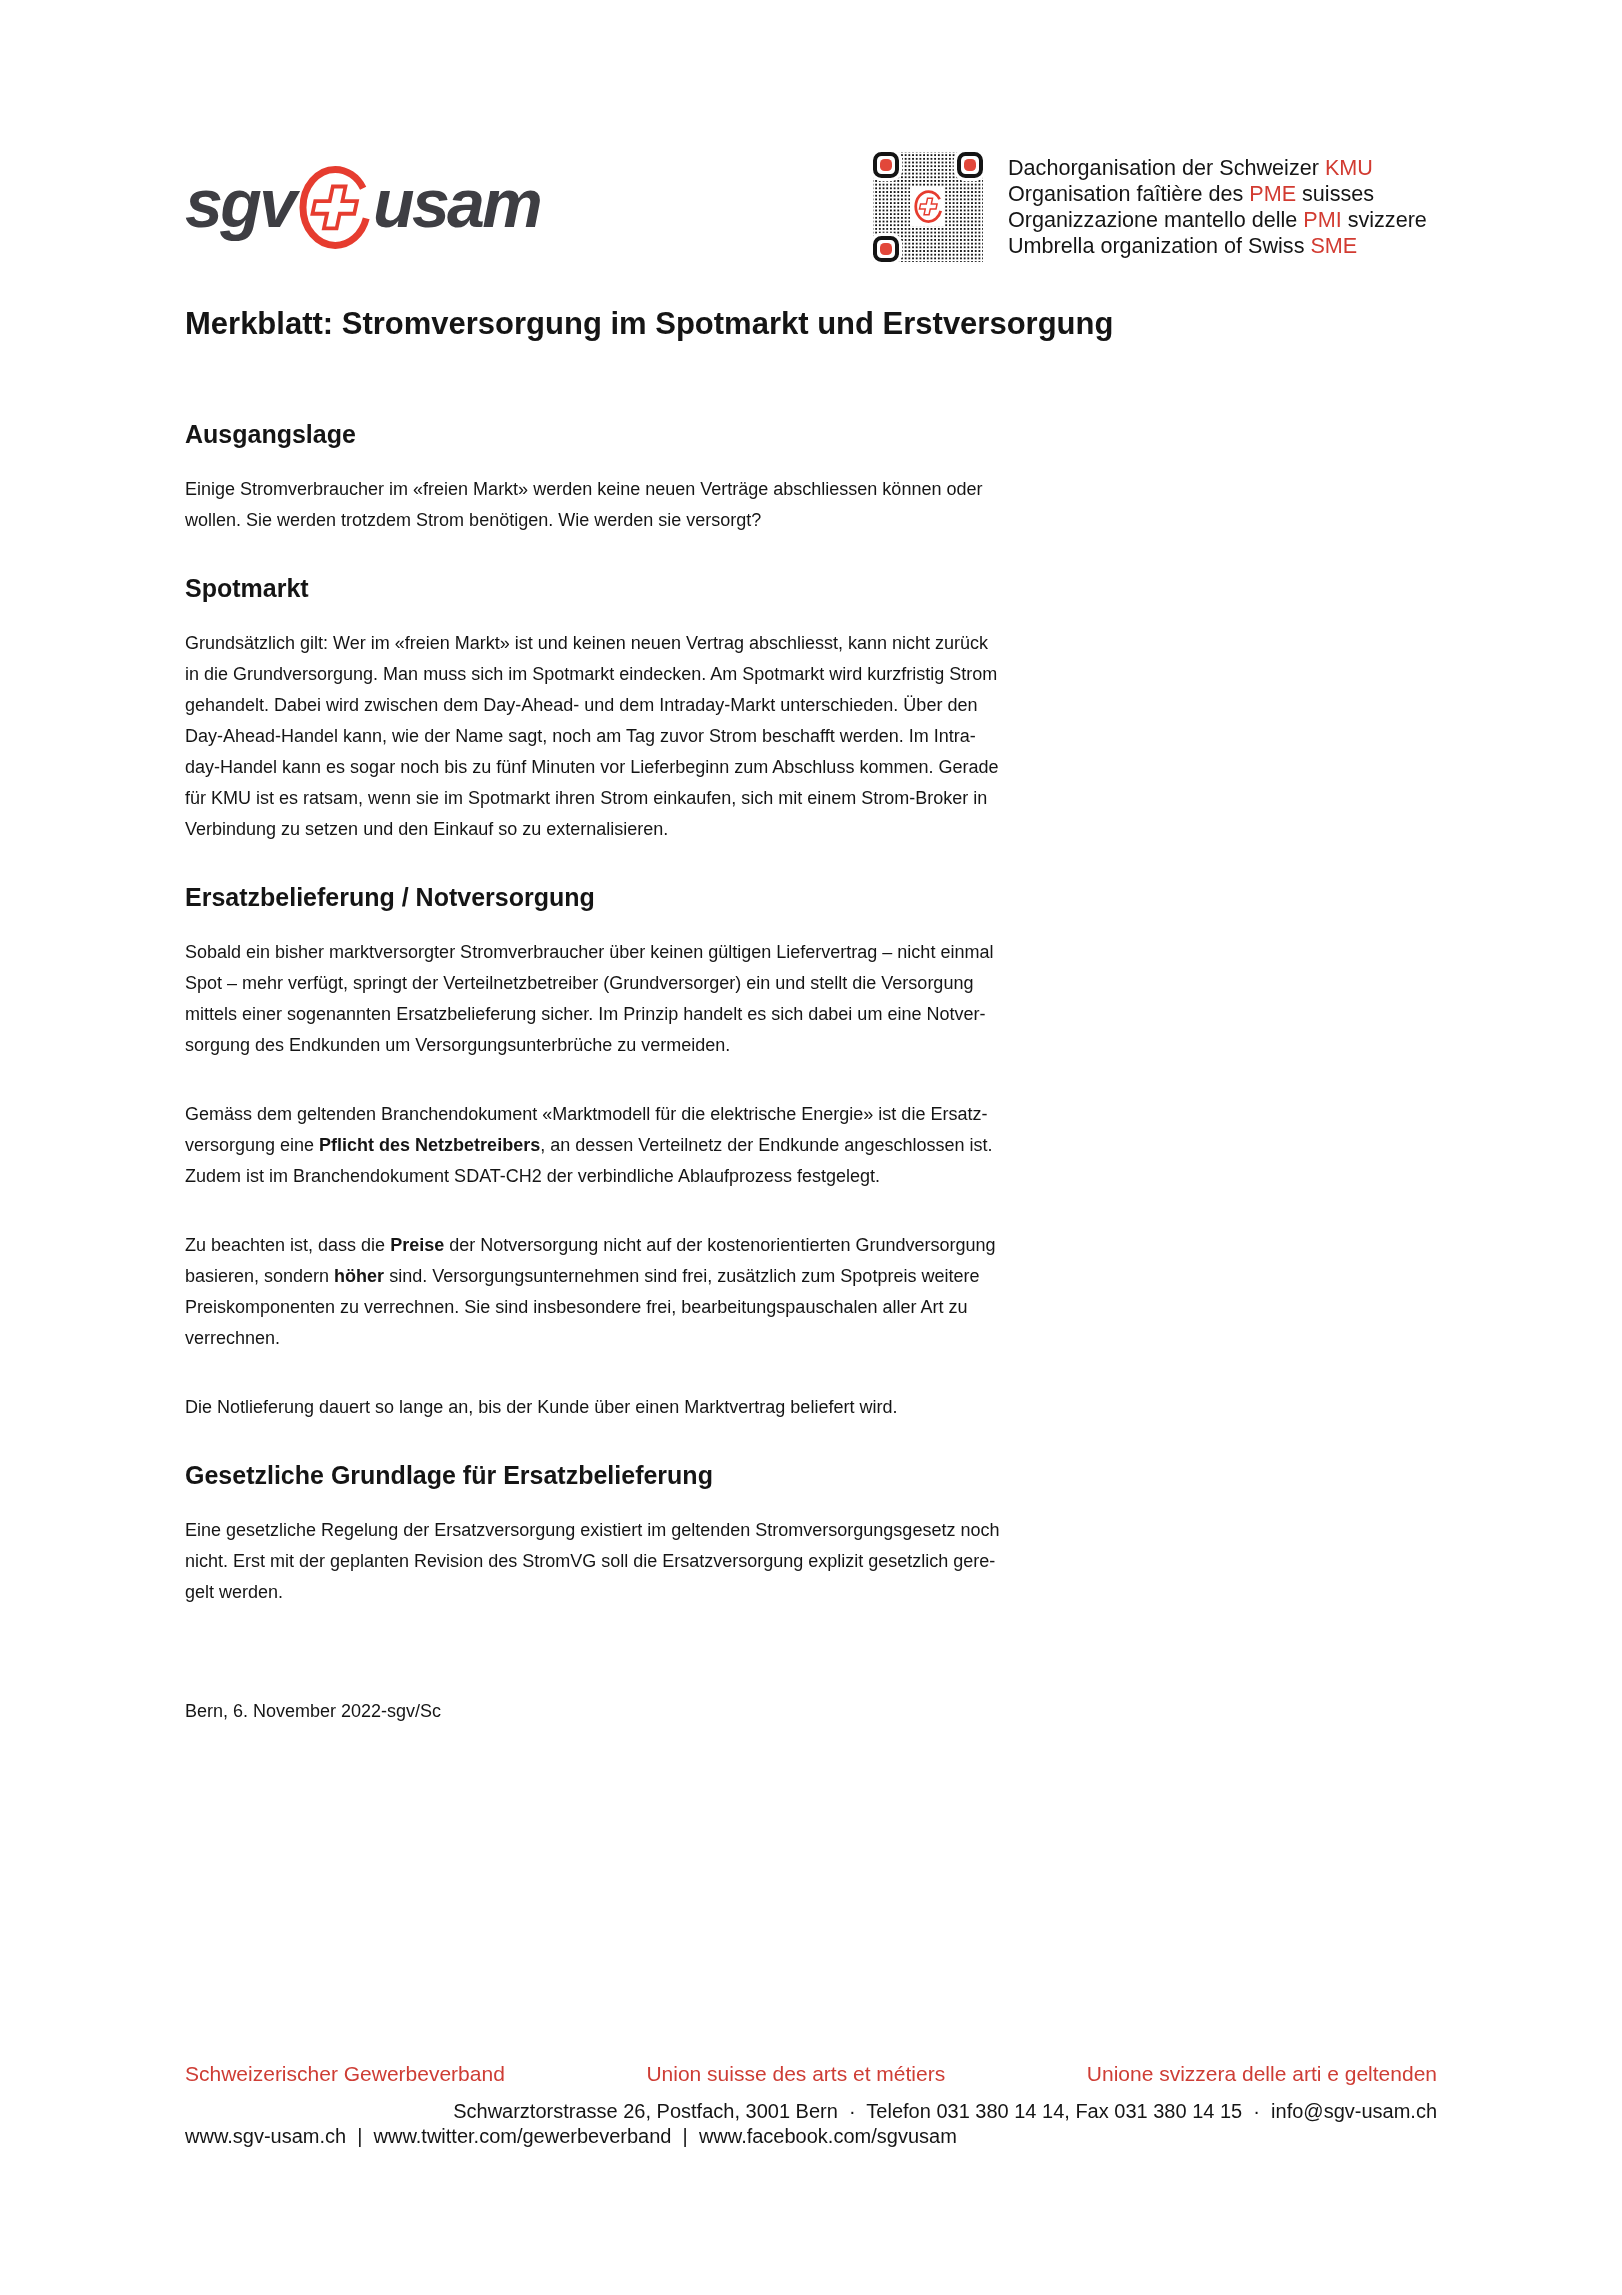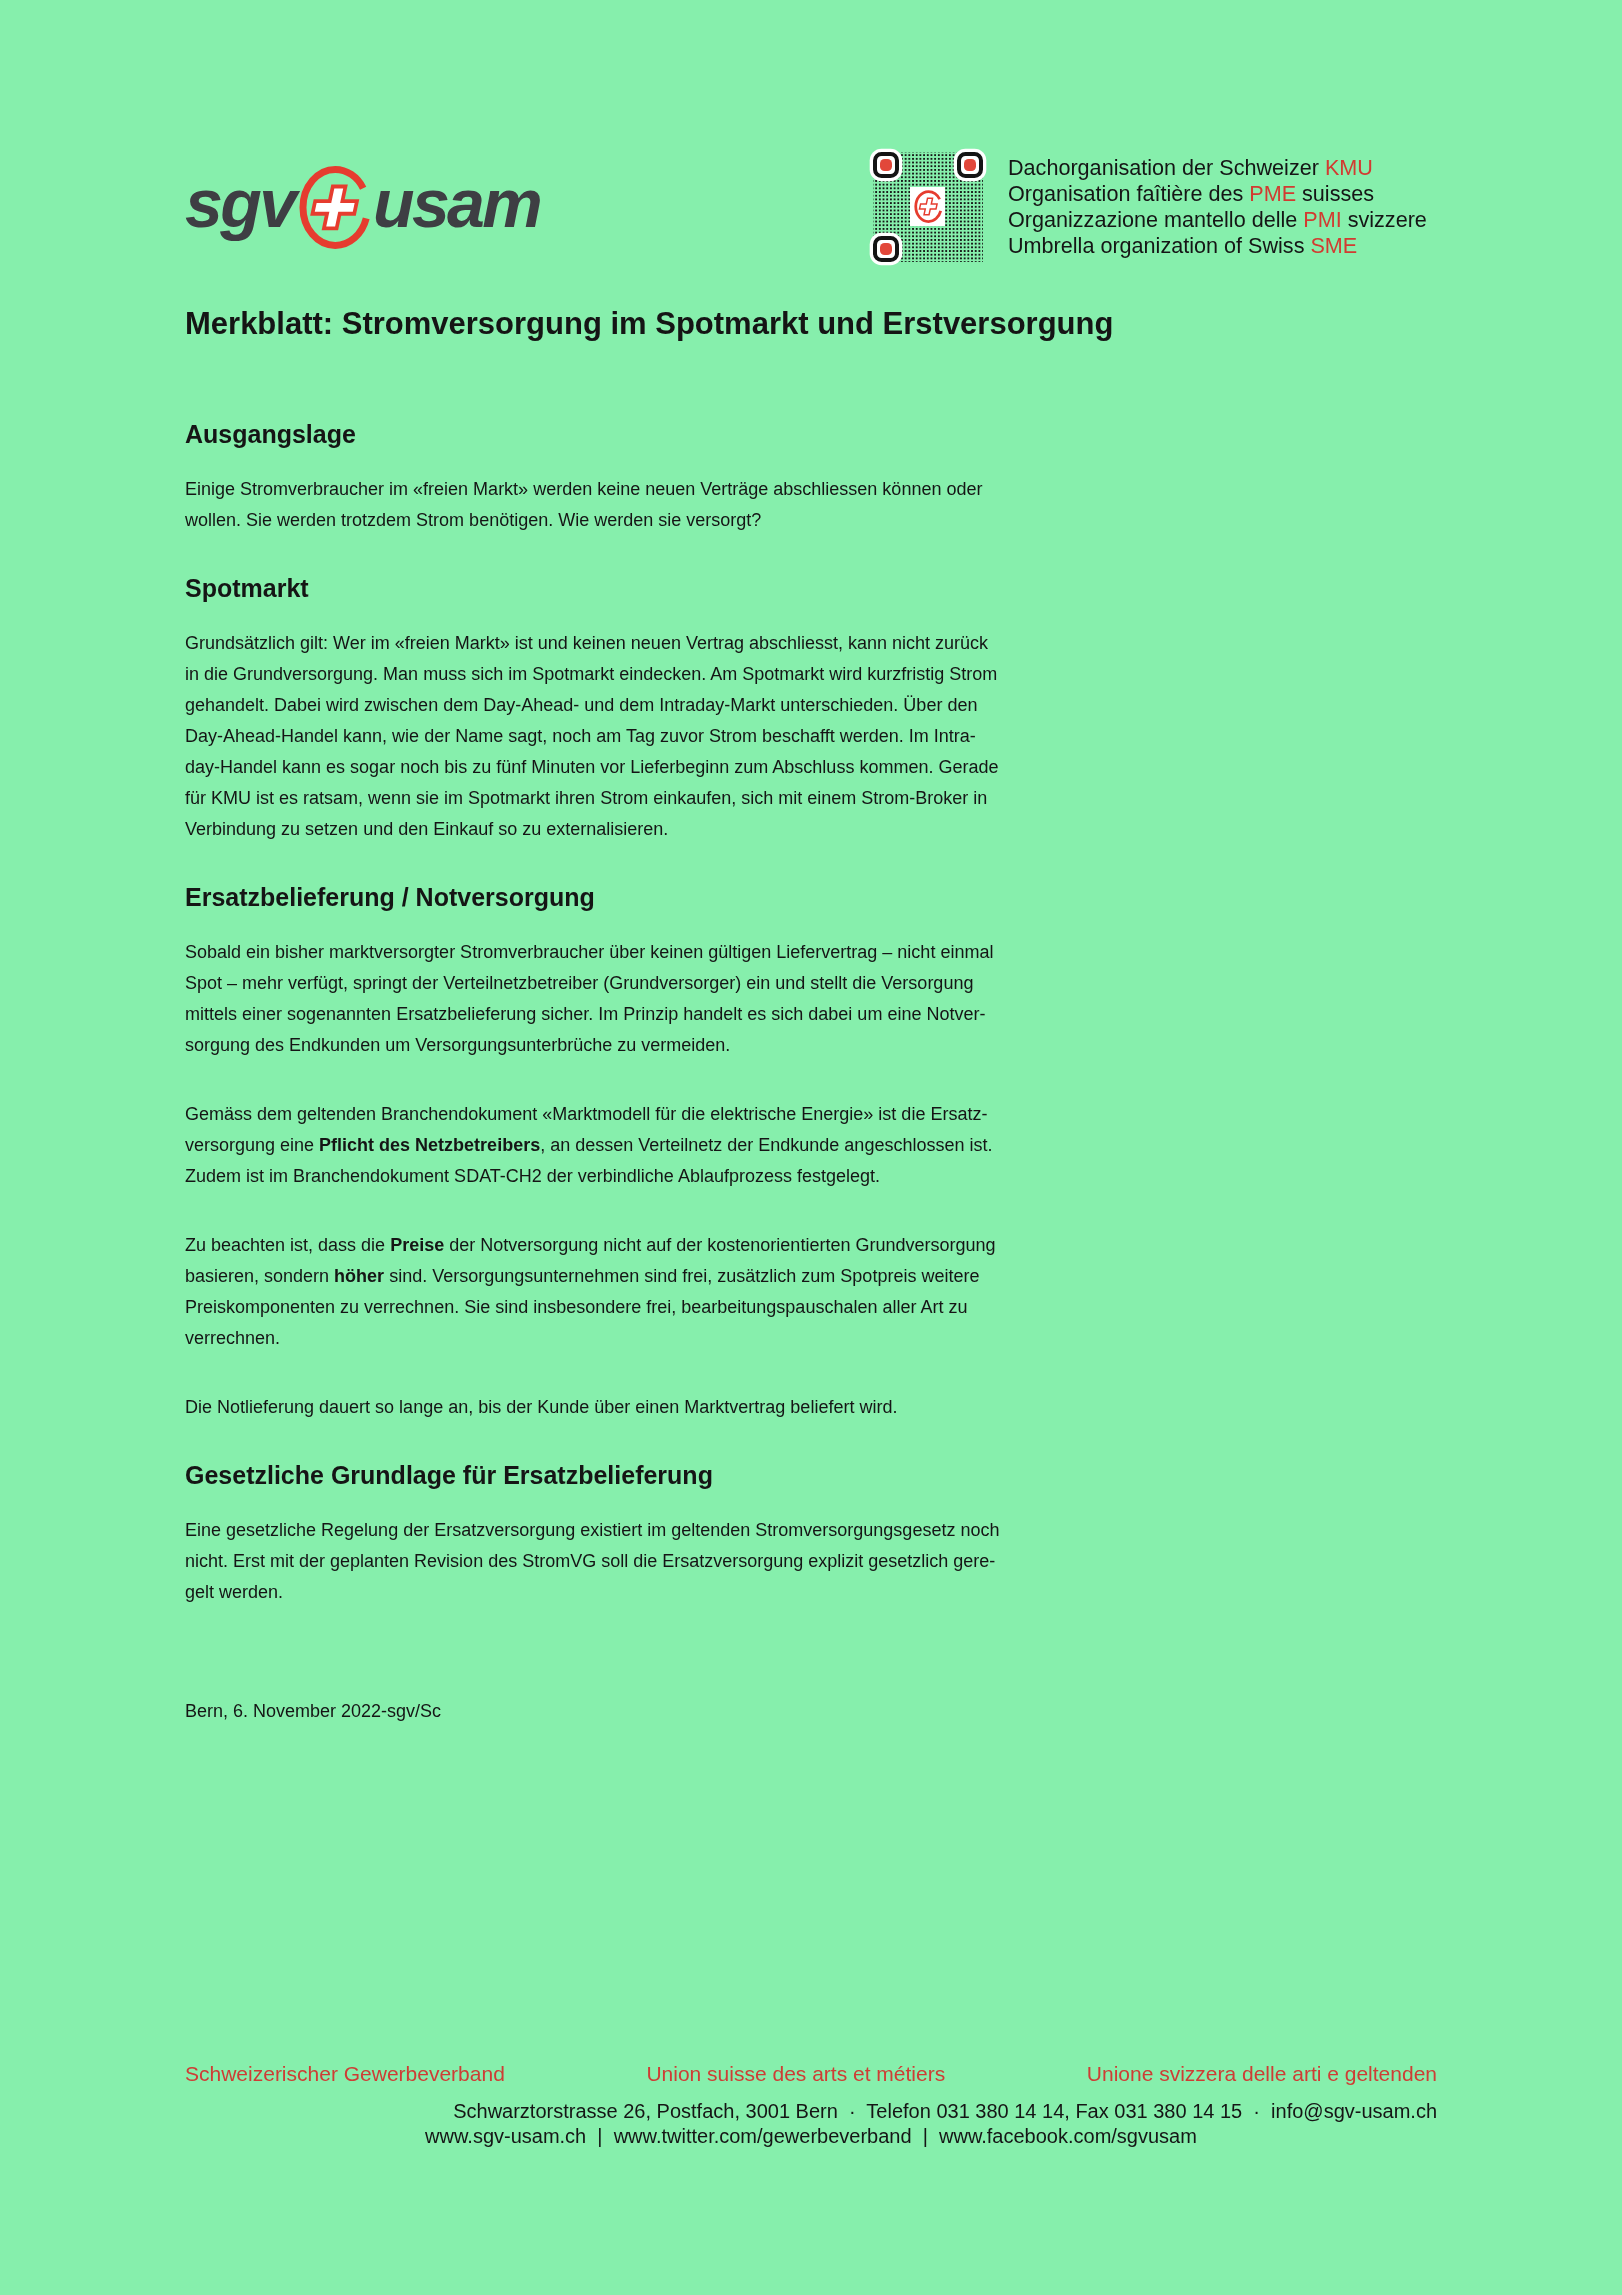--- a/index.html
+++ b/index.html
@@ -1,19 +1,19 @@
 <!DOCTYPE html>
 <html lang="de" style="font-size:10.5px"><head>
 <meta charset="utf-8">
 <style>
   html,body{margin:0;padding:0;background:#9a9a9a;}
   .page{
     position:relative;
     width:1622px;height:2295px;
-    background:#86efac;
+    background:#ffffff;
     font-family:"Liberation Sans", sans-serif;
     color:#151515;
     overflow:hidden;
   }
   
   .header{position:absolute;top:152px;left:185px;right:185px;height:137px;}
   .logo{position:absolute;left:0;top:6.5px;display:flex;align-items:center;}
   .logo .word{
     font-size:68px;line-height:1;font-style:italic;font-weight:bold;
     color:#3e3e43;letter-spacing:-2.6px;
@@ -41,21 +41,21 @@
   .doc h2{font-size:25px;line-height:29px;font-weight:bold;margin:19.6px 0 25px 0;}
   .doc h2:first-of-type{margin-top:19.6px;}
   .doc p{font-size:18px;line-height:31px;margin:0 0 38px 0;white-space:pre-line;}
   .doc p b{font-weight:bold;}
   .dateline{margin-top:88px !important;}
   
   .footer{position:absolute;left:185px;right:185px;top:2061px;}
   .footer .redrow{display:flex;justify-content:space-between;color:#ce3d35;
       font-size:21px;line-height:26px;}
   .footer .address{margin-top:10.5px;text-align:right;font-size:20px;line-height:26px;color:#151515;}
-  .footer .web{text-align:center;font-size:20px;line-height:25px;color:#151515;}
+  .footer .web{font-size:20px;line-height:25px;color:#151515;}
 </style>
 </head>
 <body>
 
 <svg width="0" height="0" style="position:absolute" aria-hidden="true">
   <defs>
     <g id="sgv-emblem">
       <ellipse cx="62" cy="70" rx="51" ry="60" fill="none" stroke="#e63c2f" stroke-width="11" pathLength="100" stroke-dasharray="86 14" stroke-dashoffset="-5"></ellipse>
       <g transform="translate(15,0) skewX(-12)">
         <rect x="48" y="34" width="26" height="72" fill="#e63c2f"></rect>

